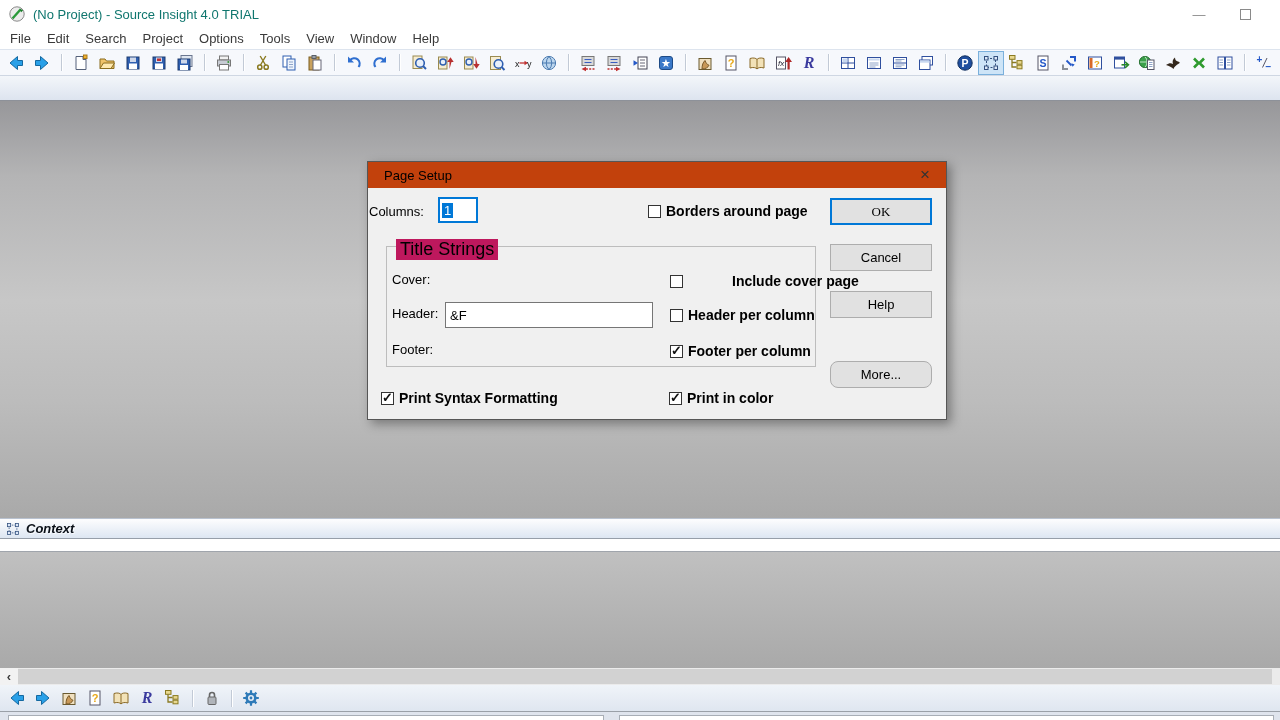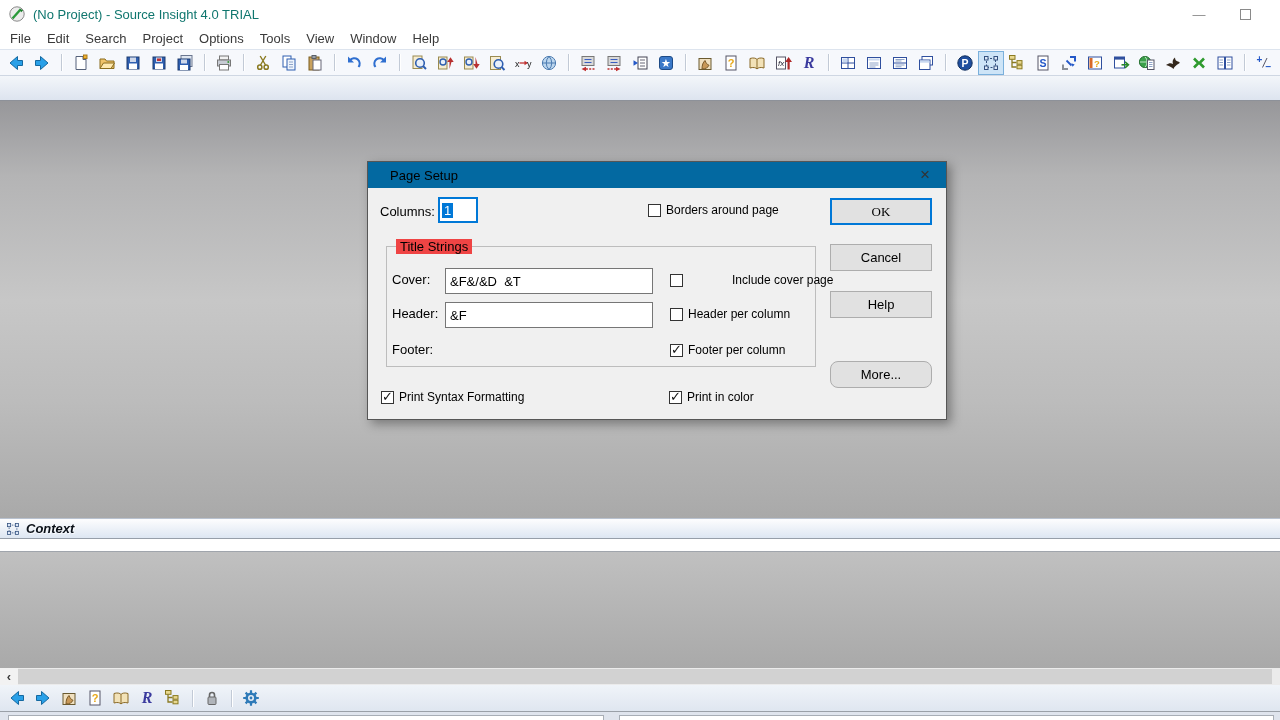--- a/index.html
+++ b/index.html
@@ -28,32 +28,32 @@
   .tb-sep { width:1px; height:17px; background:#c2cad6; box-shadow:1px 0 0 #fff; margin:0 6px; flex:none; }
 
   
   #mdi-top { left:0; top:76px; width:1280px; height:24px; background:linear-gradient(#f3f6fa,#dde4ef); }
   #workspace { left:0; top:100px; width:1280px; height:418px; border-top:1px solid #8d9199;
      background:linear-gradient(180deg,#97979a 0%,#b4b4b5 18%,#c7c7c7 48%,#bcbcbc 72%,#a9a9a9 100%); }
 
   
   #dialog { left:367px; top:161px; width:580px; height:259px; background:#f0f0f0; border:1px solid #565656;
      box-shadow:4px 4px 10px rgba(0,0,0,.35); font-size:13px; color:#000; }
-  #dlg-titlebar { position:absolute; left:0; top:0; width:100%; height:26px; background:#0369a1; display:flex; align-items:center; padding-left:22px; }
+  #dlg-titlebar { position:absolute; left:0; top:0; width:100%; height:26px; background:#c2410c; display:flex; align-items:center; padding-left:16px; }
   #dlg-close { position:absolute; right:0; top:0; width:42px; height:26px; display:flex; align-items:center; justify-content:center; font-size:17px; color:#333; font-weight:300; }
   .dlbl { position:absolute; font-size:13px; white-space:nowrap; }
   #col-input { position:absolute; left:70px; top:35px; width:40px; height:26px; background:#fff; border:2px solid #0078d7; display:flex; align-items:center; padding-left:2px; }
   #col-input .sel { background:#0078d7; color:#fff; padding:0 2px; font-size:13px; }
-  .cbrow { position:absolute; display:flex; align-items:center; white-space:nowrap; font-size:12px; }
+  .cbrow { position:absolute; display:flex; align-items:center; white-space:nowrap; font-size:14px;font-weight:bold; }
   .cb { width:13px; height:13px; border:1px solid #333; background:#fff; display:inline-block; position:relative; margin-right:5px; flex:none; }
   .cb.on::after { content:"✓"; position:absolute; left:0; top:-3px; font-size:13px; color:#111; }
   .dbtn { position:absolute; left:462px; width:102px; height:27px; background:#e1e1e1; border:1px solid #adadad; display:flex; align-items:center; justify-content:center; font-size:13px; }
   .dbtn.default { border:2px solid #0078d7; }
   #groupbox { position:absolute; left:18px; top:84px; width:430px; height:121px; border:1px solid #bdbdbd; }
-  #groupbox-legend { position:absolute; left:9px; top:-8px; background:#ef4444; padding:0 4px; font-size:13px; }
+  #groupbox-legend { position:absolute; left:9px; top:-8px; background:#be185d; padding:0 4px; font-size:18px; }
   .gb-label { position:absolute; left:5px; font-size:13px; }
   .gb-input { position:absolute; left:58px; width:208px; height:26px; background:#fff; border:1px solid #767676; display:flex; align-items:center; padding-left:4px; font-size:13px; white-space:pre; }
 
   
   #ctx-header { left:0; top:518px; width:1280px; height:21px; background:linear-gradient(#fdfdfe,#dde6f2); border-top:1px solid #b9c2d0; border-bottom:1px solid #969ea9; display:flex; align-items:center; padding-left:6px; }
   #ctx-header svg { width:14px; height:14px; margin-right:6px; }
   #ctx-title { font-size:13px; font-weight:bold; font-style:italic; color:#0a1018; text-shadow:1px 1px 0 rgba(255,255,255,.7); }
   #ctx-white { left:0; top:539px; width:1280px; height:13px; background:#fff; border-bottom:1px solid #a0a5ac; }
   #ctx-gray { left:0; top:552px; width:1280px; height:116px; background:linear-gradient(#c0c0c0,#a9a9a9); }
   #ctx-scroll { left:0; top:668px; width:1280px; height:17px; background:#ebebeb; }
@@ -410,40 +410,39 @@
 
 <div id="mdi-top" class="abs"></div>
 <div id="workspace" class="abs"></div>
 
 <div id="dialog" class="abs">
   <div id="dlg-titlebar">
     <span>Page Setup</span>
   </div>
   <span id="dlg-close">×</span>
 
-  <span class="dlbl" style="left:1px; top:42px;margin-left:11px;">Columns:</span>
+  <span class="dlbl" style="left:1px; top:42px;">Columns:</span>
   <div id="col-input">
     <span class="sel">1</span>
   </div>
 
   <label class="cbrow" style="left:280px; top:41px;">
     <span class="cb"></span>
     <span>Borders around page</span>
   </label>
 
   <div class="dbtn default" style="top:36px;font-family:Liberation Serif, serif;">OK</div>
   <div class="dbtn" style="top:82px;">Cancel</div>
   <div class="dbtn" style="top:129px;">Help</div>
   <div class="dbtn" style="top:199px;border-radius:8px;">More...</div>
 
   <div id="groupbox">
     <span id="groupbox-legend">Title Strings</span>
 
     <span class="gb-label" style="top:25px;">Cover:</span>
-    <div class="gb-input" style="top:21px;">&amp;F&amp;/&amp;D  &amp;T</div>
     <label class="cbrow" style="left:283px; top:26px;gap:44px;">
       <span class="cb"></span>
       <span>Include cover page</span>
     </label>
 
     <span class="gb-label" style="top:59px;">Header:</span>
     <div class="gb-input" style="top:55px;">&amp;F</div>
     <label class="cbrow" style="left:283px; top:60px;">
       <span class="cb"></span>
       <span>Header per column</span>

